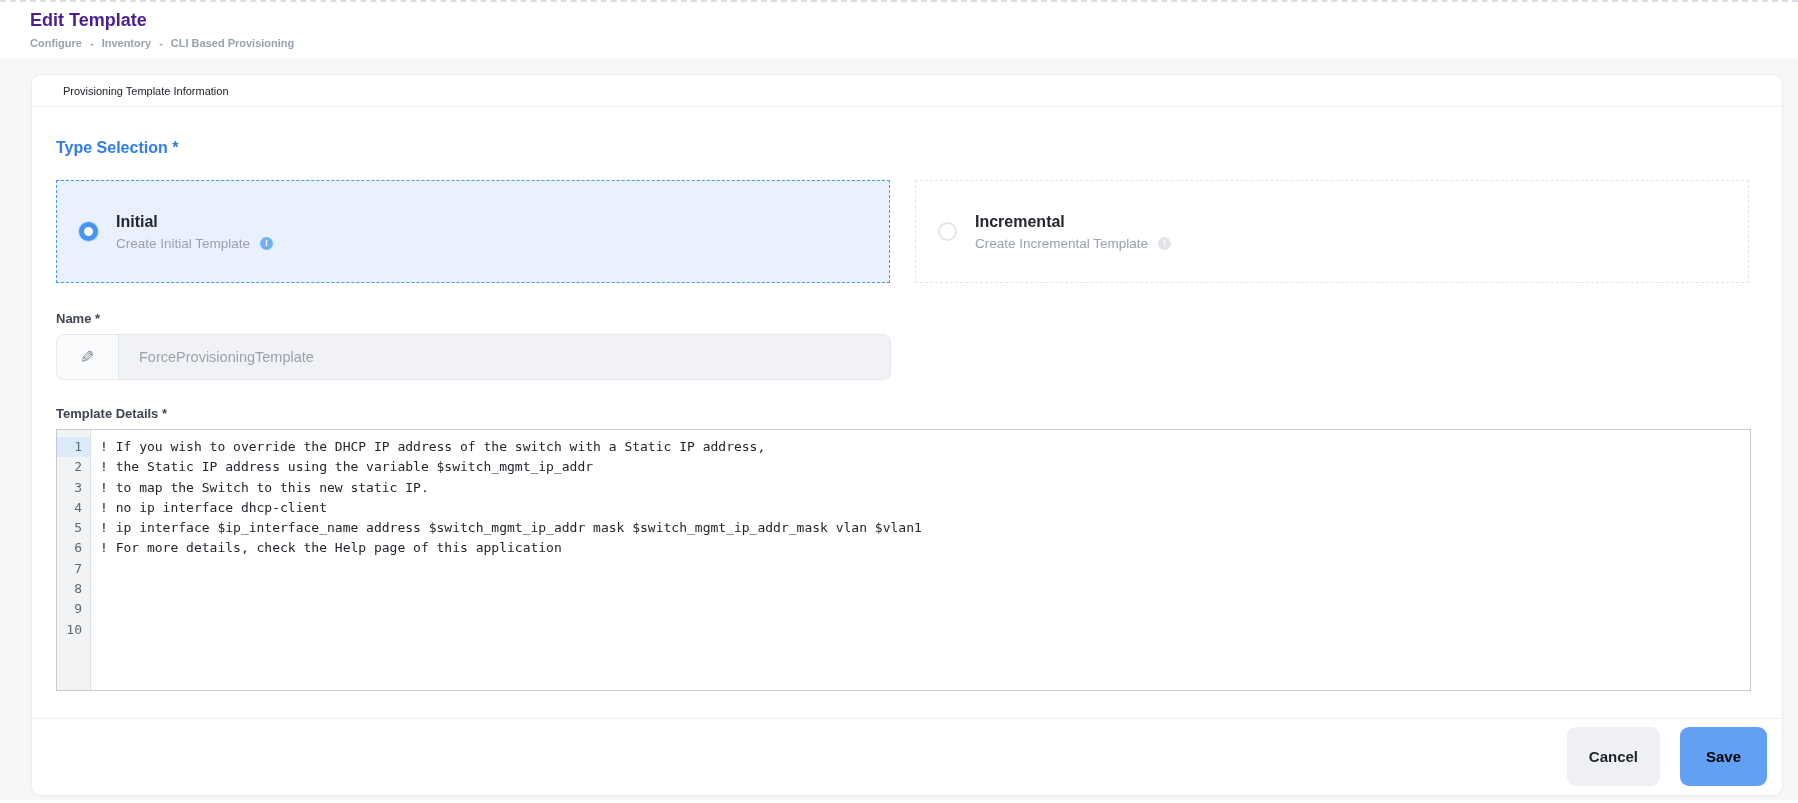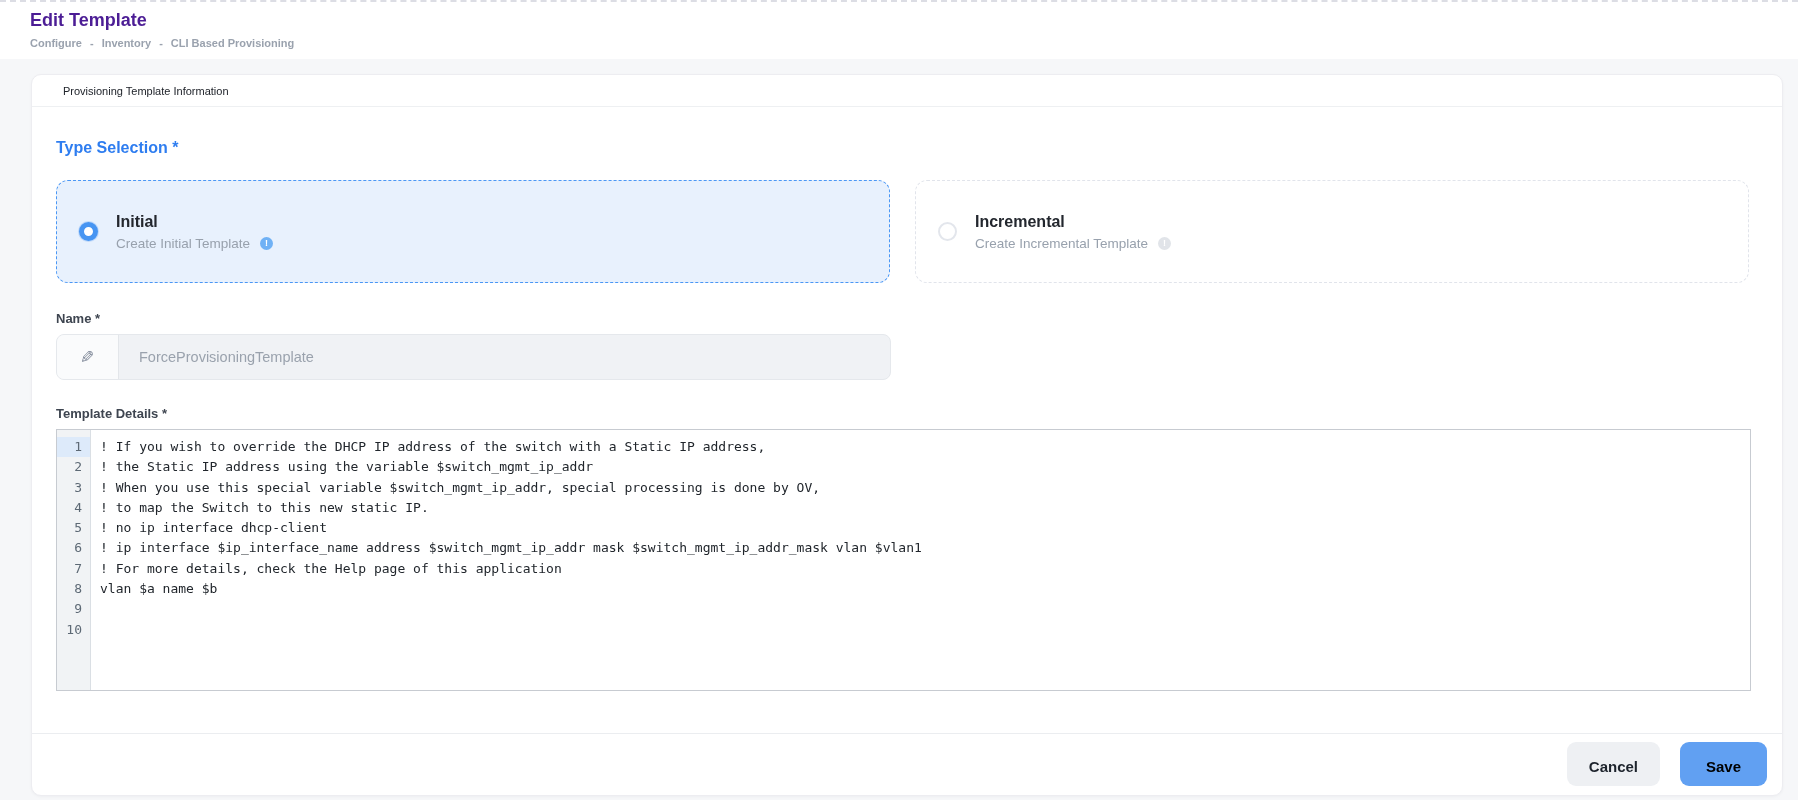--- a/index.html
+++ b/index.html
@@ -28,21 +28,21 @@
   .card-header { padding: 10px 24px 9px 31px; border-bottom: 1px solid #eef0f2; }
   .card-title { font-size: 11px; font-weight: 500; color: #20242b; }
 
   .card-body { padding: 32px 33px 0 24px; flex: 1 1 auto; }
 
   .section-label { font-size: 16px; font-weight: 700; color: #2e7df0; }
 
   
   .type-cards { display: flex; gap: 25px; margin-top: 23px; }
   .type-card {
-    flex: 1 1 0; height: 103px; border-radius: 12px; display: flex; align-items: center;
+    flex: 1 1 0; height: 103px; border-radius: 0; display: flex; align-items: center;
     padding-left: 22px; cursor: pointer;
   }
   .type-card.selected { background: #e8f1fd; border: 1px dashed #4a97f5; }
   .type-card.unselected { background: #ffffff; border: 1px dashed #e1e4eb; }
   .radio { width: 19px; height: 19px; border-radius: 50%; background: #ffffff; flex: 0 0 auto; }
   .radio.on  { border: 5.5px solid #4795f2; box-shadow: 0 0 0 1px rgba(71,149,242,0.25); }
   .radio.off { border: 2px solid #e3e6ec; }
   .type-texts { margin-left: 18px; }
   .type-title { font-size: 16px; font-weight: 700; color: #23272e; }
   .type-sub { margin-top: 5px; font-size: 13.5px; color: #98a1ad; display: flex; align-items: center; gap: 10px; }
@@ -78,21 +78,21 @@
   .gutter .ln.active { background: #ddeafa; }
   .code { padding: 7px 0 0 9px; flex: 1 1 auto; }
   .code .cl { display: block; height: 20.3px; line-height: 20.3px; white-space: pre; color: #21262c; }
 
   
   .card-footer {
     border-top: 1px solid #ebedf0; padding: 8px 15px 9px 15px;
     display: flex; justify-content: flex-end; align-items: center; gap: 20px;
   }
   .btn {
-    height: 44px; min-width: 87px; border: none; border-radius: 9px; font-family: "Liberation Sans", sans-serif;
+    height: 59px; min-width: 87px; border: none; border-radius: 9px; font-family: "Liberation Sans", sans-serif;
     font-size: 15px; font-weight: 700; cursor: pointer; padding: 16px 22px;
   }
   .btn.cancel { background: #eef0f3; color: #1d232c; }
   .btn.save { background: #61a0f2; color: #000000; }
 </style>
 </head>
 <body>
 
 <div class="top-dashed"></div>
 
@@ -165,26 +165,24 @@
             <span class="ln">5</span>
             <span class="ln">6</span>
             <span class="ln">7</span>
             <span class="ln">8</span>
             <span class="ln">9</span>
             <span class="ln">10</span>
           </div>
           <div class="code">
             <span class="cl">! If you wish to override the DHCP IP address of the switch with a Static IP address,</span>
             <span class="cl">! the Static IP address using the variable $switch_mgmt_ip_addr</span>
-            <span class="cl">! When you use this special variable $switch_mgmt_ip_addr, special processing is done by OV,</span>
             <span class="cl">! to map the Switch to this new static IP.</span>
             <span class="cl">! no ip interface dhcp-client</span>
             <span class="cl">! ip interface $ip_interface_name address $switch_mgmt_ip_addr mask $switch_mgmt_ip_addr_mask vlan $vlan1</span>
             <span class="cl">! For more details, check the Help page of this application</span>
-            <span class="cl">vlan $a name $b</span>
           </div>
         </div>
       </div>
 
     </div>
 
     <div class="card-footer">
       <button class="btn cancel">Cancel</button>
       <button class="btn save">Save</button>
     </div>

